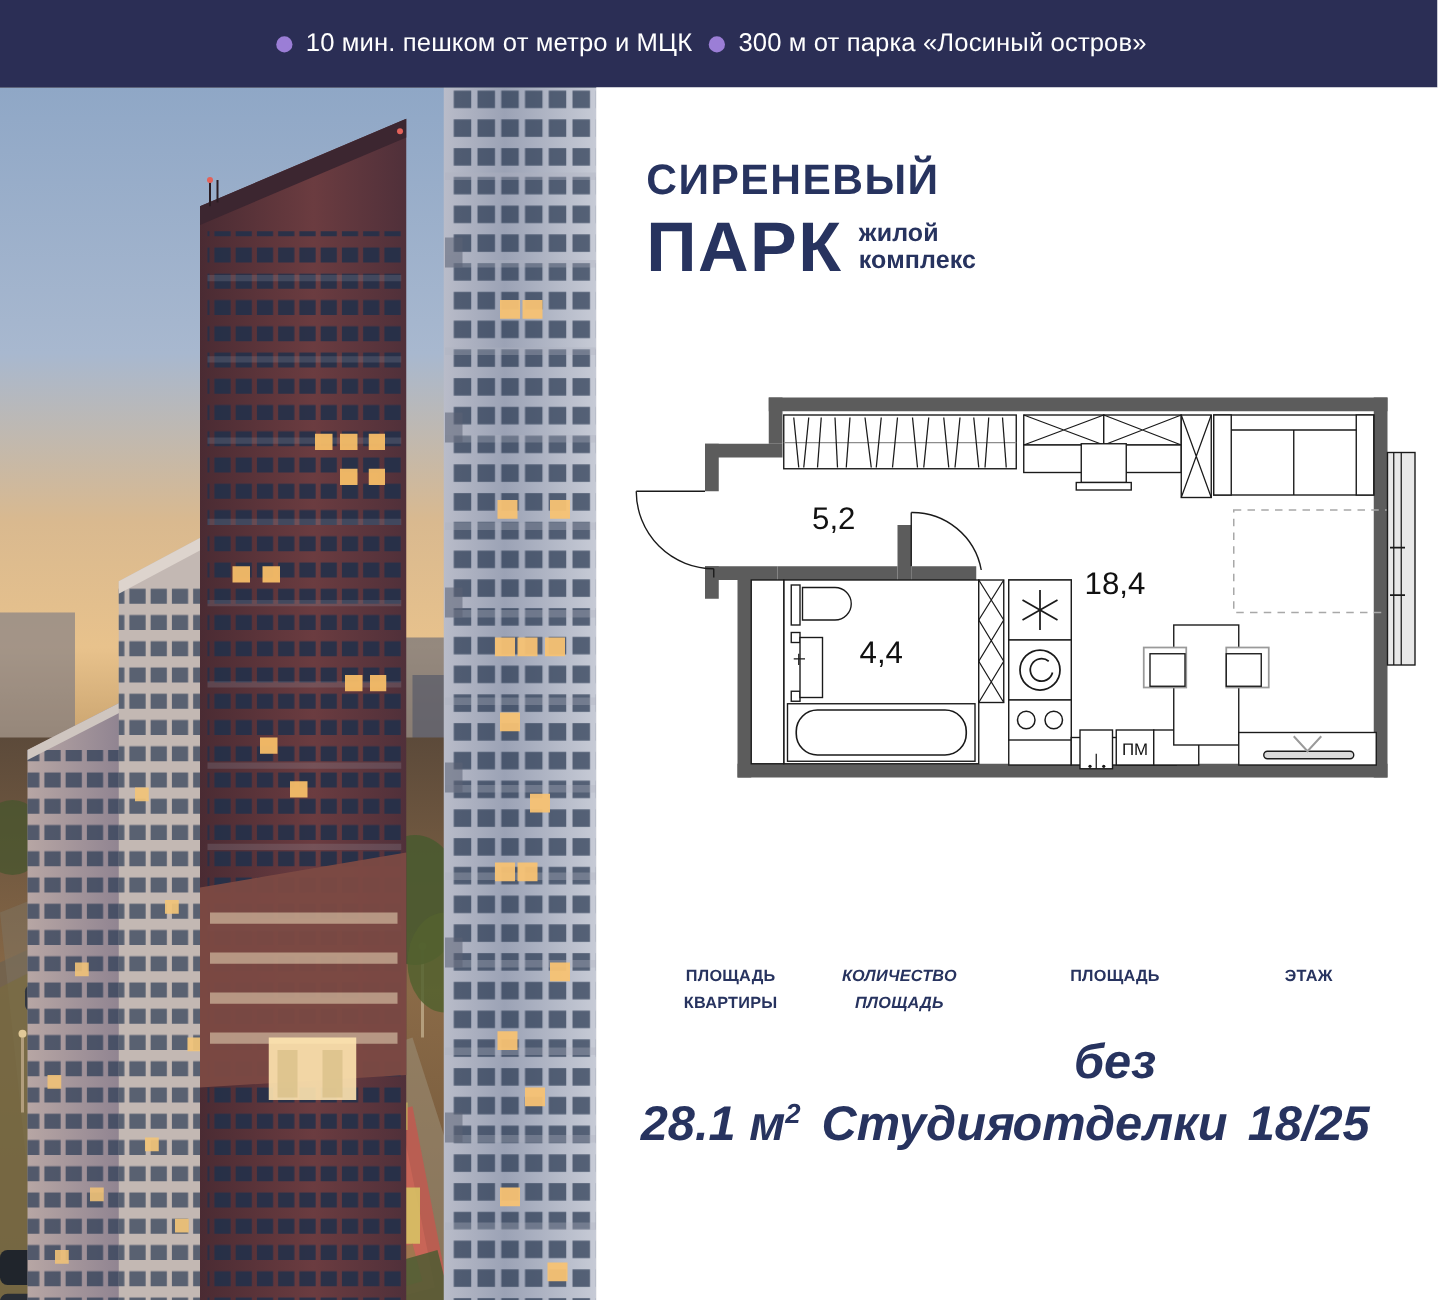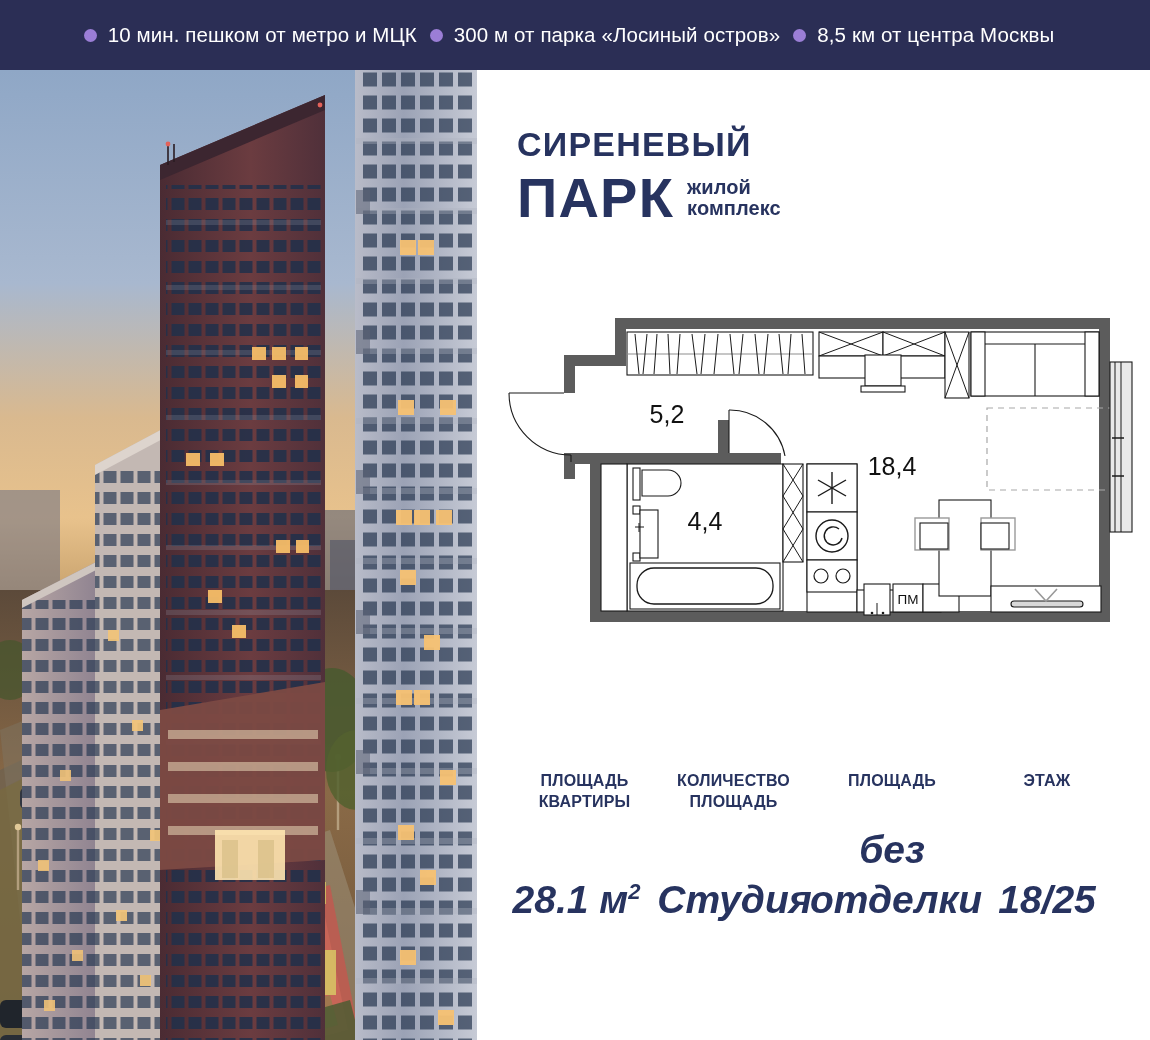--- a/index.html
+++ b/index.html
@@ -61,21 +61,21 @@
   .plan { position:absolute; left:10px; top:240px; width:655px; height:345px; }
   .plan svg { display:block; }
 
   
   .specs {
     position:absolute; left:0px; top:700px; width:673px; height:200px;
   }
   .spec-labels { position:absolute; left:0; top:0; width:673px; height:50px; }
   .spec-col-label {
     position:absolute; text-align:center;
-    color:#27335f; font-weight:bold; font-size:16px; line-height:21px;
+    color:#27335f; font-weight:bold; font-size:13px; line-height:21px;
     letter-spacing:0.2px;
   }
   .spec-values { position:absolute; left:0; top:0; width:673px; height:200px;font-style:italic; }
   .spec-val {
     position:absolute; text-align:center;
     color:#27335f; font-weight:bold; font-size:39px; line-height:43px;
     letter-spacing:0px; white-space:nowrap;
   }
   .spec-val sup { font-size:22px; vertical-align:super; line-height:0; }
 </style>
@@ -90,24 +90,20 @@
       <div class="tb-item">
         <span class="tb-dot"></span>
         <span class="tb-text">10 мин. пешком от метро и МЦК</span>
       </div>
 
       <div class="tb-item">
         <span class="tb-dot"></span>
         <span class="tb-text">300 м от парка «Лосиный остров»</span>
       </div>
 
-      <div class="tb-item">
-        <span class="tb-dot"></span>
-        <span class="tb-text">8,5 км от центра Москвы</span>
-      </div>
 
     </div>
   </div>
 
   <div class="photo">
     <svg viewBox="0 0 477 970" xmlns="http://www.w3.org/2000/svg">
       <defs>
         <linearGradient id="sky" x1="0" y1="0" x2="0" y2="1">
           <stop offset="0%" stop-color="#8fa7c6"></stop>
           <stop offset="38%" stop-color="#a8b8cf"></stop>
@@ -553,21 +549,21 @@
       </svg>
     </div>
 
     <div class="specs">
 
       <div class="spec-labels">
         <div class="spec-col-label" style="left:20px; top:0; width:175px;">
           <div>ПЛОЩАДЬ</div>
           <div>КВАРТИРЫ</div>
         </div>
-        <div class="spec-col-label" style="left:169px; top:0; width:175px;">
+        <div class="spec-col-label" style="left:155px; top:0; width:175px;font-style:italic;">
           <div>КОЛИЧЕСТВО</div>
           <div>ПЛОЩАДЬ</div>
         </div>
         <div class="spec-col-label" style="left:340px; top:0; width:150px;">
           <div>ПЛОЩАДЬ</div>
         </div>
         <div class="spec-col-label" style="left:505px; top:0; width:130px;">
           <div>ЭТАЖ</div>
         </div>
       </div>

